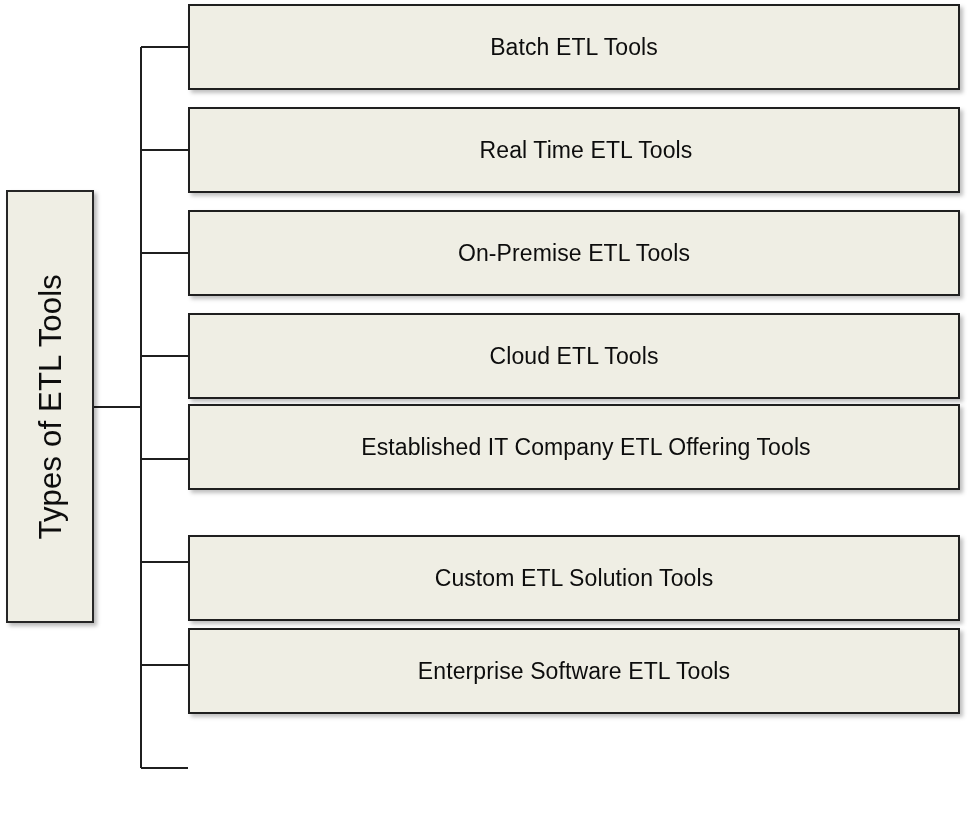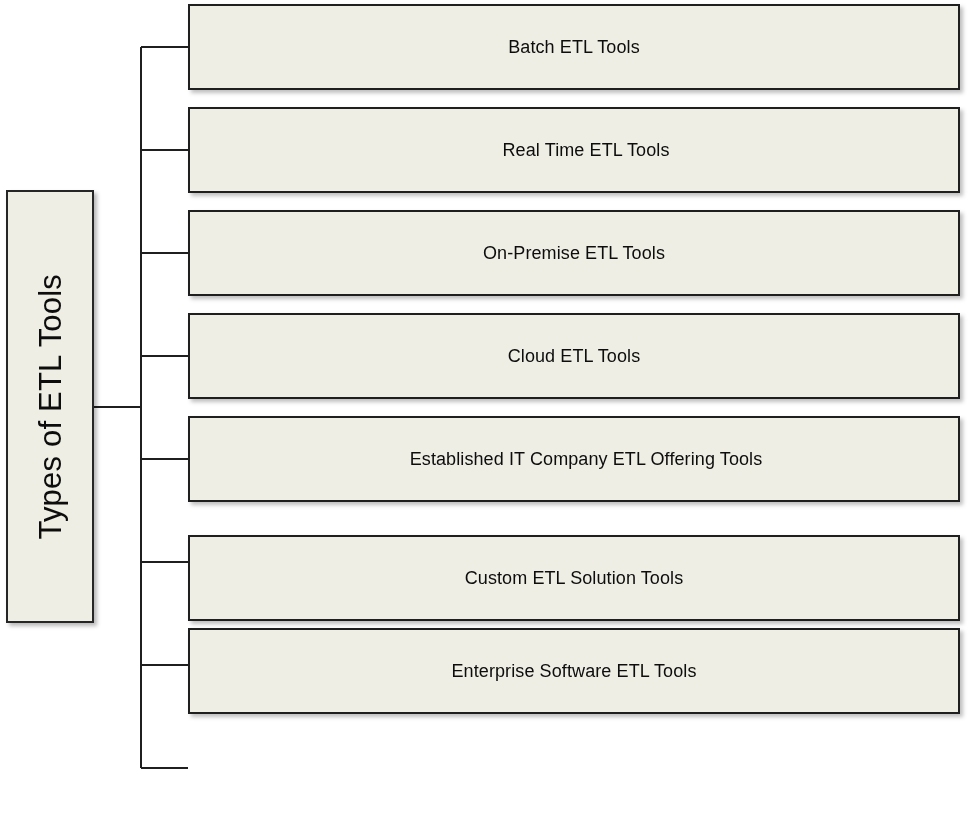--- a/index.html
+++ b/index.html
@@ -62,21 +62,21 @@
     height: 86px;
     background: #EFEEE4;
     border: 2px solid #1f1f1f;
     box-sizing: border-box;
     box-shadow: 3px 3px 4px rgba(0,0,0,0.25);
     display: flex;
     align-items: center;
     justify-content: center;
   }
   .child-label {
-    font-size: 18px;
+    font-size: 23px;
     font-weight: 400;
     color: #0d0d0d;
     white-space: nowrap;
     letter-spacing: 0.1px;
     line-height: 1;
   }
 </style>
 </head>
 <body>
 
@@ -113,21 +113,21 @@
   </div>
 
   <div class="child-node" style="top:210px;">
     <span class="child-label">On-Premise ETL Tools</span>
   </div>
 
   <div class="child-node" style="top:313px;">
     <span class="child-label">Cloud ETL Tools</span>
   </div>
 
-  <div class="child-node" style="top:416px;padding-left:24px;">
+  <div class="child-node" style="top:404px;padding-left:24px;">
     <span class="child-label">Established IT Company ETL Offering Tools</span>
   </div>
 
   <div class="child-node" style="top:519px;margin-top:16px;">
     <span class="child-label">Custom ETL Solution Tools</span>
   </div>
 
   <div class="child-node" style="top:622px;margin-top:6px;">
     <span class="child-label">Enterprise Software ETL Tools</span>
   </div>

